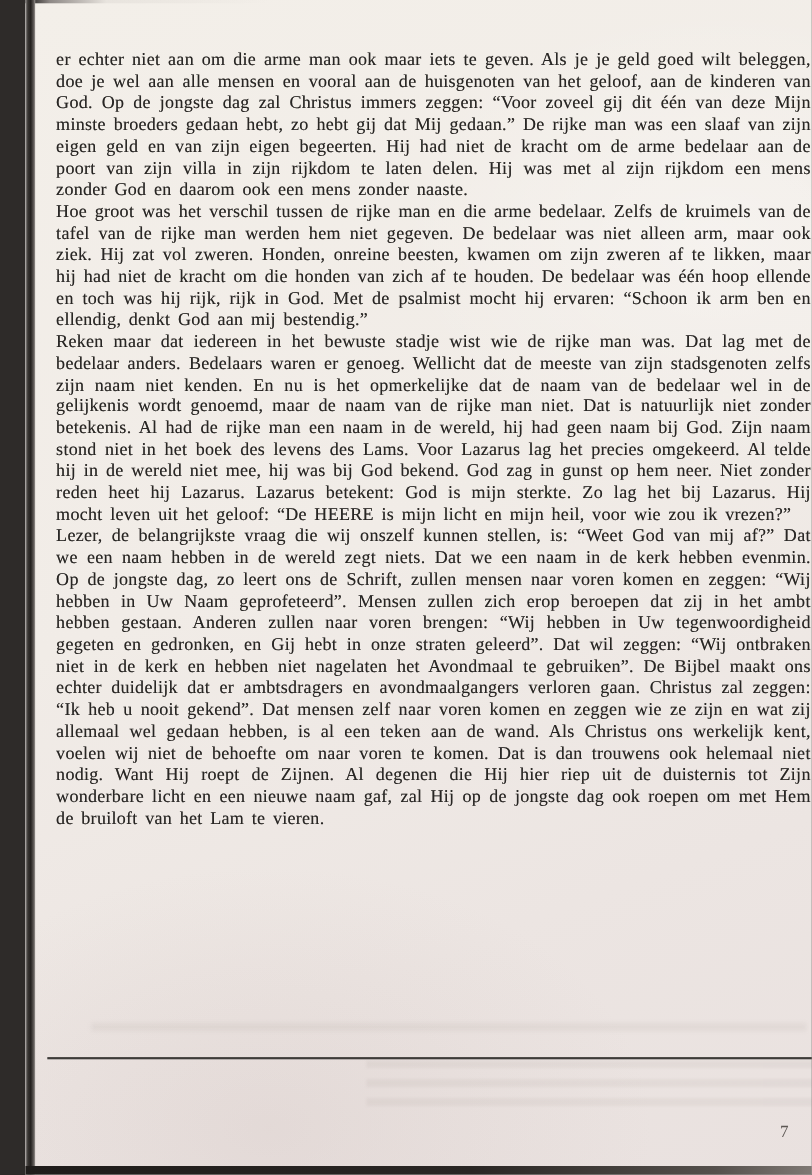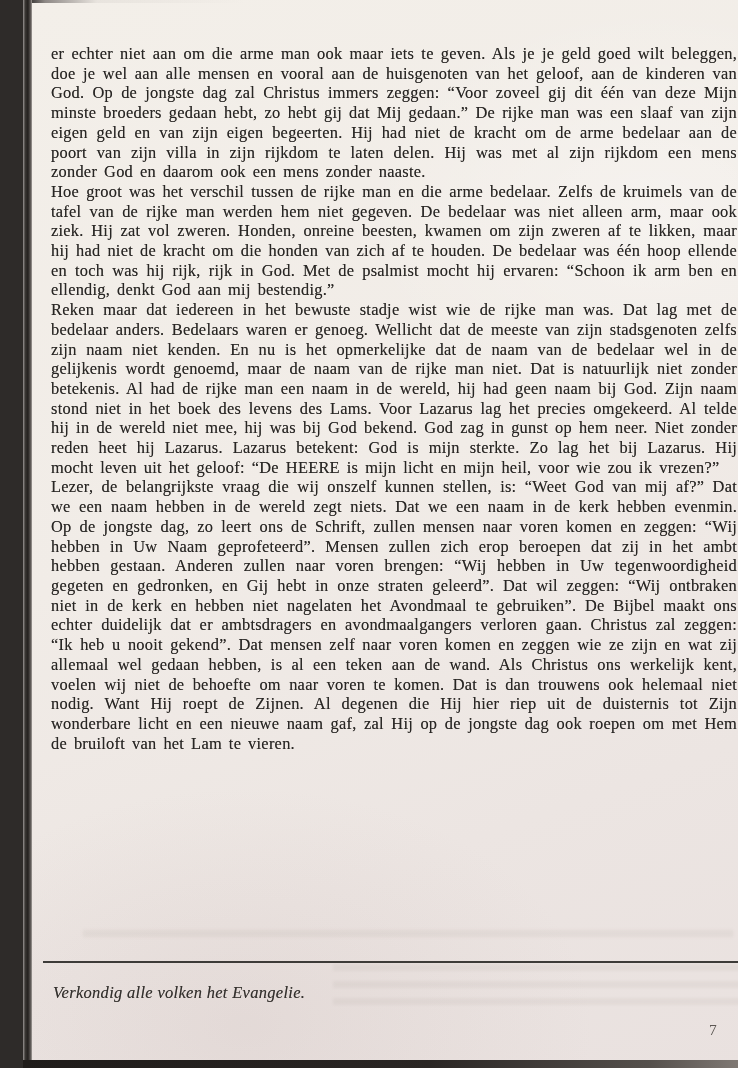--- a/index.html
+++ b/index.html
@@ -119,21 +119,20 @@
     <p>Hoe groot was het verschil tussen de rijke man en die arme bedelaar. Zelfs de kruimels van de tafel van de rijke man werden hem niet gegeven. De bedelaar was niet alleen arm, maar ook ziek. Hij zat vol zweren. Honden, onreine beesten, kwamen om zijn zweren af te likken, maar hij had niet de kracht om die honden van zich af te houden. De bedelaar was één hoop ellende en toch was hij rijk, rijk in God. Met de psalmist mocht hij ervaren: “Schoon ik arm ben en ellendig, denkt God aan mij bestendig.”</p>
     <p>Reken maar dat iedereen in het bewuste stadje wist wie de rijke man was. Dat lag met de bedelaar anders. Bedelaars waren er genoeg. Wellicht dat de meeste van zijn stadsgenoten zelfs zijn naam niet kenden. En nu is het opmerkelijke dat de naam van de bedelaar wel in de gelijkenis wordt genoemd, maar de naam van de rijke man niet. Dat is natuurlijk niet zonder betekenis. Al had de rijke man een naam in de wereld, hij had geen naam bij God. Zijn naam stond niet in het boek des levens des Lams. Voor Lazarus lag het precies omgekeerd. Al telde hij in de wereld niet mee, hij was bij God bekend. God zag in gunst op hem neer. Niet zonder reden heet hij Lazarus. Lazarus betekent: God is mijn sterkte. Zo lag het bij Lazarus. Hij mocht leven uit het geloof: “De HEERE is mijn licht en mijn heil, voor wie zou ik vrezen?”</p>
     <p>Lezer, de belangrijkste vraag die wij onszelf kunnen stellen, is: “Weet God van mij af?” Dat we een naam hebben in de wereld zegt niets. Dat we een naam in de kerk hebben evenmin. Op de jongste dag, zo leert ons de Schrift, zullen mensen naar voren komen en zeggen: “Wij hebben in Uw Naam geprofeteerd”. Mensen zullen zich erop beroepen dat zij in het ambt hebben gestaan. Anderen zullen naar voren brengen: “Wij hebben in Uw tegenwoordigheid gegeten en gedronken, en Gij hebt in onze straten geleerd”. Dat wil zeggen: “Wij ontbraken niet in de kerk en hebben niet nagelaten het Avondmaal te gebruiken”. De Bijbel maakt ons echter duidelijk dat er ambtsdragers en avondmaalgangers verloren gaan. Christus zal zeggen: “Ik heb u nooit gekend”. Dat mensen zelf naar voren komen en zeggen wie ze zijn en wat zij allemaal wel gedaan hebben, is al een teken aan de wand. Als Christus ons werkelijk kent, voelen wij niet de behoefte om naar voren te komen. Dat is dan trouwens ook helemaal niet nodig. Want Hij roept de Zijnen. Al degenen die Hij hier riep uit de duisternis tot Zijn wonderbare licht en een nieuwe naam gaf, zal Hij op de jongste dag ook roepen om met Hem de bruiloft van het Lam te vieren.</p>
   </div>
 
   <div class="bleedthrough-upper"></div>
   <div class="bleedthrough"></div>
 
   <div class="divider"></div>
 
-  <div class="footer-note">Verkondig alle volken het Evangelie.</div>
 
   <div class="page-number">7</div>
 
   <div class="edge-top"></div>
   <div class="edge-left"></div>
   <div class="edge-bottom"></div>
 
 </div>
 
 </body></html>

